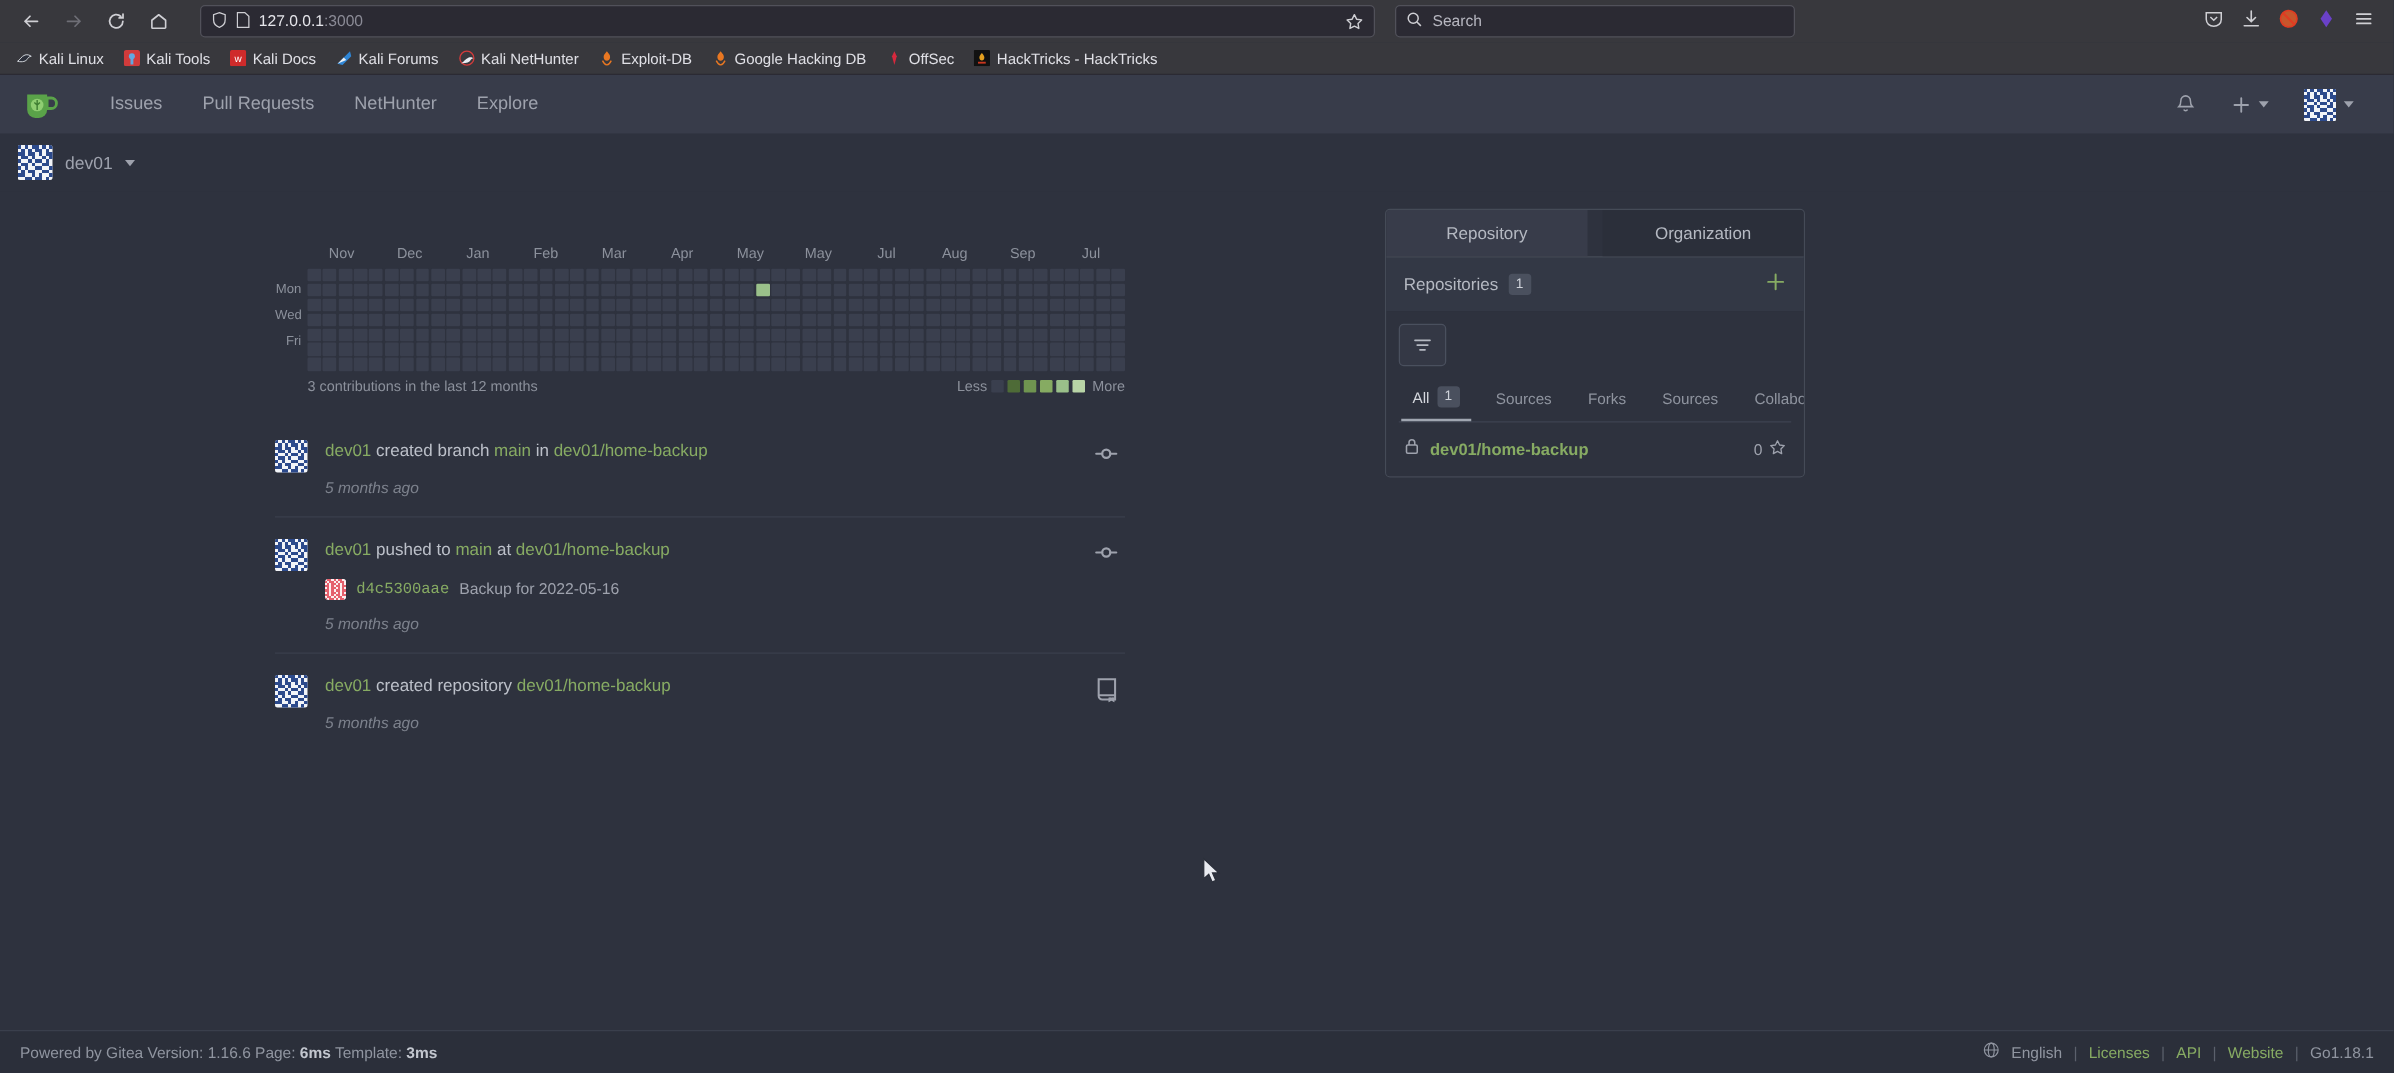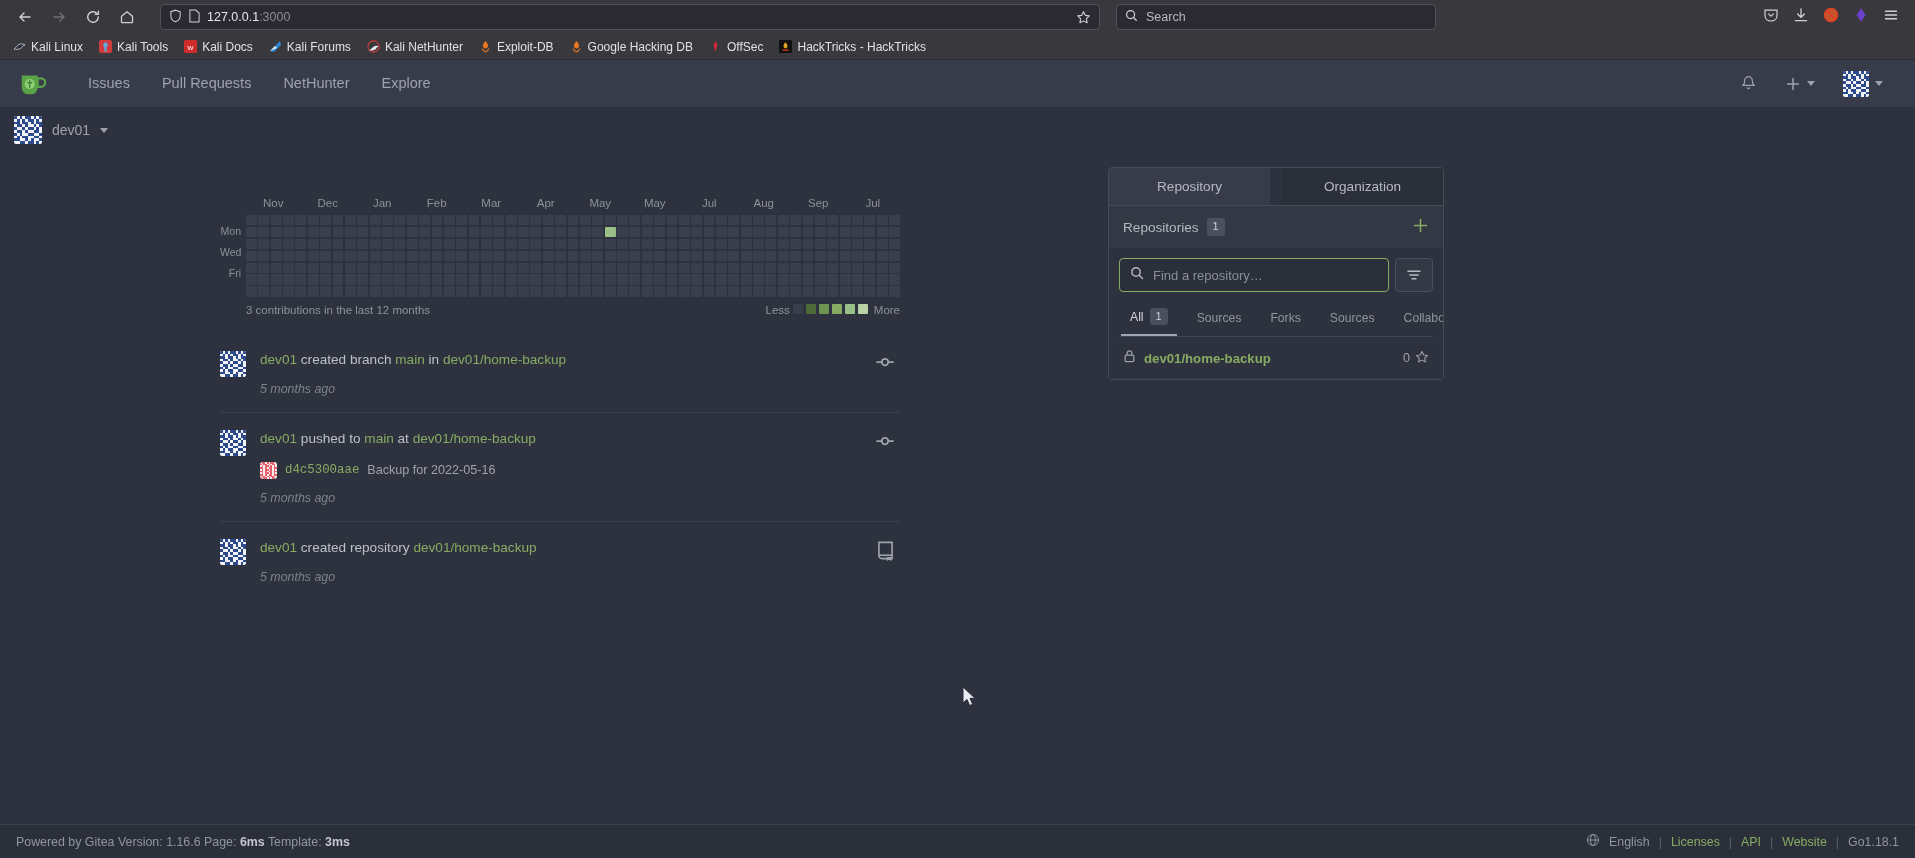--- a/index.html
+++ b/index.html
@@ -1207,29 +1207,20 @@
           <span class="panel-head-title">Repositories</span>
           <span class="count-badge">1</span>
           <span class="panel-plus">
             <svg width="17" height="17" viewBox="0 0 16 16" stroke="#87ab63" stroke-width="1.5" stroke-linecap="round">
                 <path d="M8 2.4v11.2M2.4 8h11.2"></path>
               </svg>
           </span>
         </div>
         <div class="panel-body">
           <div class="search-row">
-            <div class="search-box">
-              <span>
-                <svg width="14" height="14" viewBox="0 0 14 14" fill="none" stroke="#b5b9c2" stroke-width="1.4">
-                    <circle cx="6" cy="6" r="4.2"></circle>
-                    <path d="M9.2 9.2l3.3 3.3" stroke-linecap="round"></path>
-                  </svg>
-              </span>
-              <span class="ph">Find a repository…</span>
-            </div>
             <div class="filter-btn">
               <svg width="16" height="16" viewBox="0 0 16 16" stroke="#b5b9c2" stroke-width="1.4" stroke-linecap="round">
                   <path d="M2 4.2h12M3.8 8h8.4M6 11.8h4"></path>
                 </svg>
             </div>
           </div>
           <div class="repo-tabs">
             <div class="repo-tab active">
               <span>All</span>
               <span class="count-badge" style="margin-left:0">1</span>

